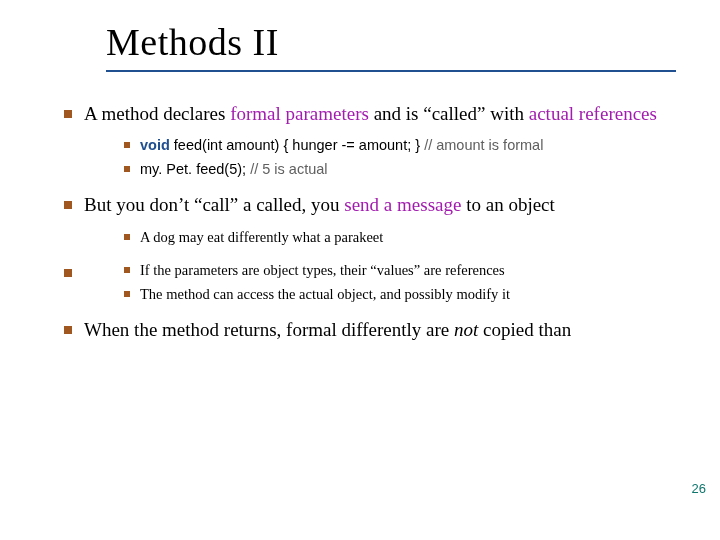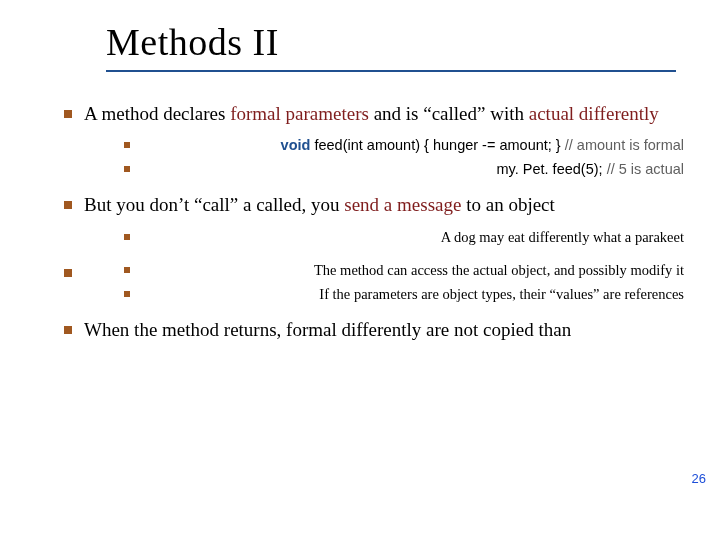--- a/index.html
+++ b/index.html
@@ -51,21 +51,20 @@
     left: 0;
     top: 8px;
     width: 8px;
     height: 8px;
     background: #a05820;
   }
   ul.lvl2 {
     list-style: none;
     padding-left: 40px;
     margin: 10px 0 6px 0;
-    text-align: right;
   }
   ul.lvl2 > li {
     position: relative;
     font-size: 14.5px;
     line-height: 1.35;
     margin-bottom: 4px;
     padding-left: 16px;
   }
   ul.lvl2 > li::before {
     content: "";
@@ -82,68 +81,68 @@
   .comment {
     font-family: "Comic Sans MS", "Segoe Script", cursive, sans-serif;
     color: #606060;
   }
   .keyword {
     font-family: "Comic Sans MS", "Segoe Script", cursive, sans-serif;
     color: #205090;
     font-weight: bold;
   }
   .msgterm {
-    color: #7f1d1d;
+    color: #a21caf;
     text-align: center;
   }
   .page-num {
     position: absolute;
     right: 14px;
-    bottom: 14px;
+    bottom: 4px;
     font-family: Arial, Helvetica, sans-serif;
     font-size: 13px;
-    color: #1d4ed8;
+    color: #0f766e;
   }
-  .italic { }
+  .italic { font-style: italic; }
 </style>
 </head>
 <body>
 
 <div class="slide">
 
   <div class="title-wrap">
     <div class="title">Methods II</div>
   </div>
 
   <div class="body">
     <ul class="lvl1">
 
       <li>
-        <span>A method declares </span><span class="msgterm">formal parameters</span><span> and is “called” with </span><span class="msgterm">actual differently</span>
+        <span>A method declares </span><span class="msgterm">formal parameters</span><span> and is “called” with </span><span class="msgterm">actual references</span>
         <ul class="lvl2">
           <li>
             <span class="keyword">void</span><span class="code"> feed(int amount) { hunger -= amount; } </span><span class="comment">// amount is formal</span>
           </li>
           <li>
             <span class="code">my. Pet. feed(5); </span><span class="comment">// 5 is actual</span>
           </li>
         </ul>
       </li>
 
       <li>
         <span>But you don’t “call” a called, you </span><span class="msgterm">send a message</span><span> to an object</span>
         <ul class="lvl2">
           <li>A dog may eat differently what a parakeet</li>
         </ul>
       </li>
 
       <li>
         <ul class="lvl2">
+          <li>If the parameters are object types, their “values” are references</li>
           <li>The method can access the actual object, and possibly modify it</li>
-          <li>If the parameters are object types, their “values” are references</li>
         </ul>
       </li>
 
       <li>
         <span>When the method returns, formal differently are </span><span class="italic">not</span><span> copied than</span>
       </li>
 
     </ul>
   </div>
 

